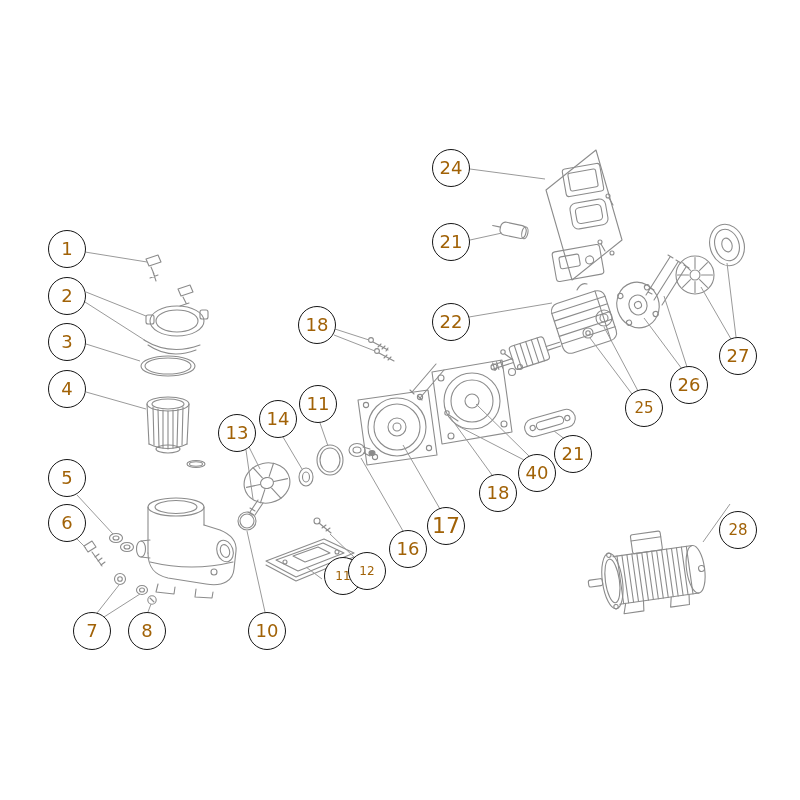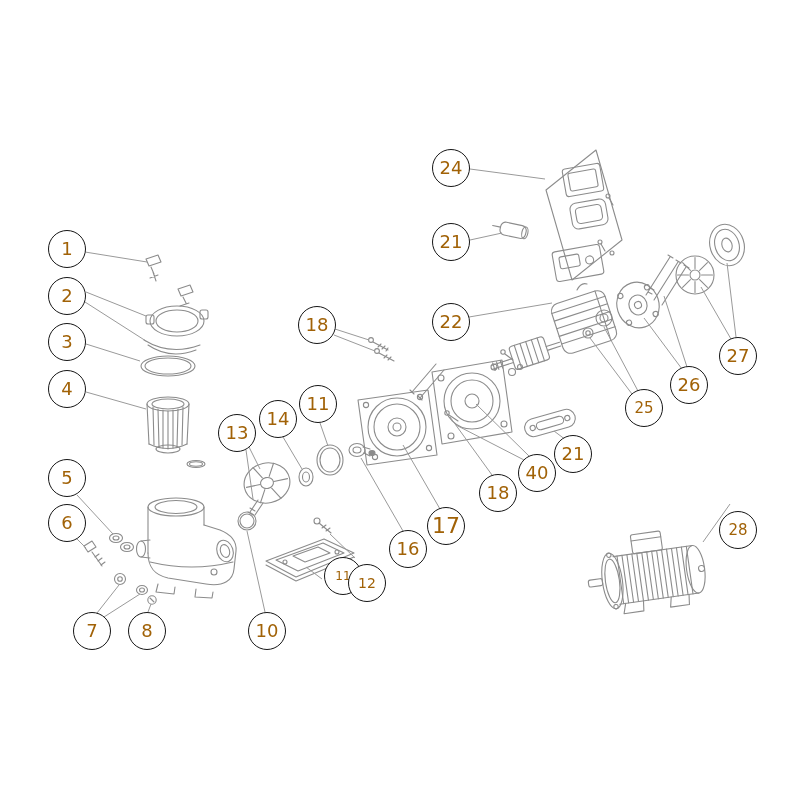--- a/index.html
+++ b/index.html
@@ -329,21 +329,21 @@
       <div class="balloon" style="left: 48px; top: 230px; height: 38px; width: 38px; border: 1.6px solid rgb(22, 22, 22); background: rgb(255, 255, 255); font-size: 18px;">1</div>
       <div class="balloon" style="left: 48px; top: 277px; height: 38px; width: 38px; border: 1.6px solid rgb(22, 22, 22); background: rgb(255, 255, 255); font-size: 18px;">2</div>
       <div class="balloon" style="left: 48px; top: 323px; height: 38px; width: 38px; border: 1.6px solid rgb(22, 22, 22); background: rgb(255, 255, 255); font-size: 18px;">3</div>
       <div class="balloon" style="left: 48px; top: 370px; height: 38px; width: 38px; border: 1.6px solid rgb(22, 22, 22); background: rgb(255, 255, 255); font-size: 18px;">4</div>
       <div class="balloon" style="left: 48px; top: 459px; height: 38px; width: 38px; border: 1.6px solid rgb(22, 22, 22); background: rgb(255, 255, 255); font-size: 18px;">5</div>
       <div class="balloon" style="left: 48px; top: 504px; height: 38px; width: 38px; border: 1.6px solid rgb(22, 22, 22); background: rgb(255, 255, 255); font-size: 18px;">6</div>
       <div class="balloon" style="left: 73px; top: 612px; height: 38px; width: 38px; border: 1.6px solid rgb(22, 22, 22); background: rgb(255, 255, 255); font-size: 18px;">7</div>
       <div class="balloon" style="left: 128px; top: 612px; height: 38px; width: 38px; border: 1.6px solid rgb(22, 22, 22); background: rgb(255, 255, 255); font-size: 18px;">8</div>
       <div class="balloon" style="left: 248px; top: 612px; height: 38px; width: 38px; border: 1.6px solid rgb(22, 22, 22); background: rgb(255, 255, 255); font-size: 18px;">10</div>
       <div class="balloon" style="left: 308px; top: 557px; height: 38px; width: 38px; border: 1.6px solid rgb(22, 22, 22); background: rgb(255, 255, 255); font-size: 12px; margin-left: 16px;">11</div>
-      <div class="balloon" style="left: 348px; top: 552px; height: 38px; width: 38px; border: 1.6px solid rgb(22, 22, 22); background: rgb(255, 255, 255); font-size: 14px; margin-top: 12px;">12</div>
+      <div class="balloon" style="left: 348px; top: 552px; height: 38px; width: 38px; border: 1.6px solid rgb(22, 22, 22); background: rgb(255, 255, 255); font-size: 12px;">12</div>
       <div class="balloon" style="left: 218px; top: 414px; height: 38px; width: 38px; border: 1.6px solid rgb(22, 22, 22); background: rgb(255, 255, 255); font-size: 18px;">13</div>
       <div class="balloon" style="left: 259px; top: 400px; height: 38px; width: 38px; border: 1.6px solid rgb(22, 22, 22); background: rgb(255, 255, 255); font-size: 18px;">14</div>
       <div class="balloon" style="left: 299px; top: 385px; height: 38px; width: 38px; border: 1.6px solid rgb(22, 22, 22); background: rgb(255, 255, 255); font-size: 18px;">11</div>
       <div class="balloon" style="left: 389px; top: 530px; height: 38px; width: 38px; border: 1.6px solid rgb(22, 22, 22); background: rgb(255, 255, 255); font-size: 18px;">16</div>
       <div class="balloon" style="left: 427px; top: 507px; height: 38px; width: 38px; border: 1.6px solid rgb(22, 22, 22); background: rgb(255, 255, 255); font-size: 22px;">17</div>
       <div class="balloon" style="left: 298px; top: 306px; height: 38px; width: 38px; border: 1.6px solid rgb(22, 22, 22); background: rgb(255, 255, 255); font-size: 18px;">18</div>
       <div class="balloon" style="left: 479px; top: 474px; height: 38px; width: 38px; border: 1.6px solid rgb(22, 22, 22); background: rgb(255, 255, 255); font-size: 18px;">18</div>
       <div class="balloon" style="left: 518px; top: 454px; height: 38px; width: 38px; border: 1.6px solid rgb(22, 22, 22); background: rgb(255, 255, 255); font-size: 18px;">40</div>
       <div class="balloon" style="left: 554px; top: 435px; height: 38px; width: 38px; border: 1.6px solid rgb(22, 22, 22); background: rgb(255, 255, 255); font-size: 18px;">21</div>
       <div class="balloon" style="left: 432px; top: 303px; height: 38px; width: 38px; border: 1.6px solid rgb(22, 22, 22); background: rgb(255, 255, 255); font-size: 18px;">22</div>

